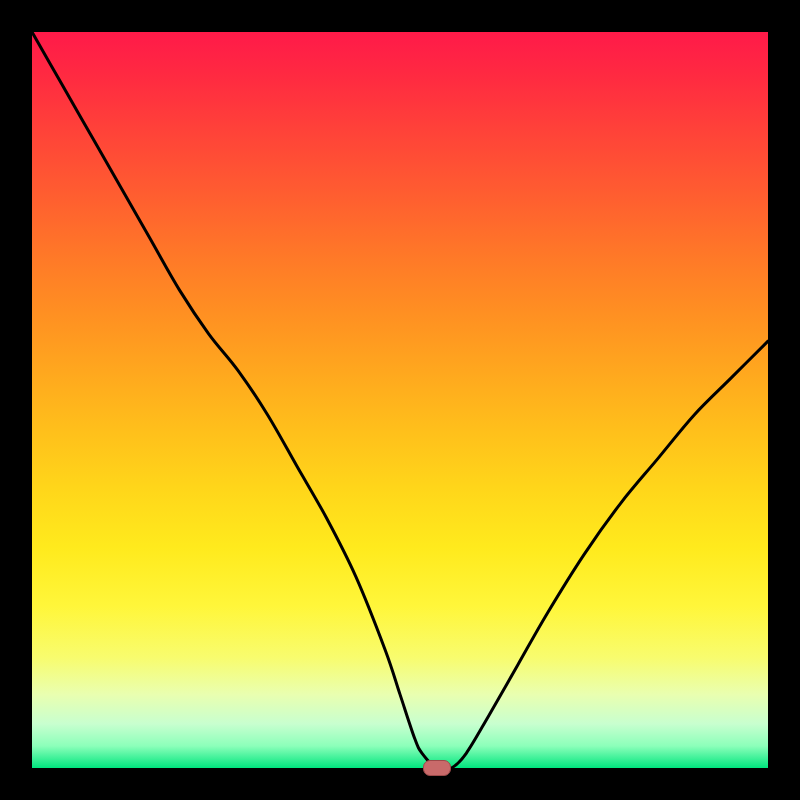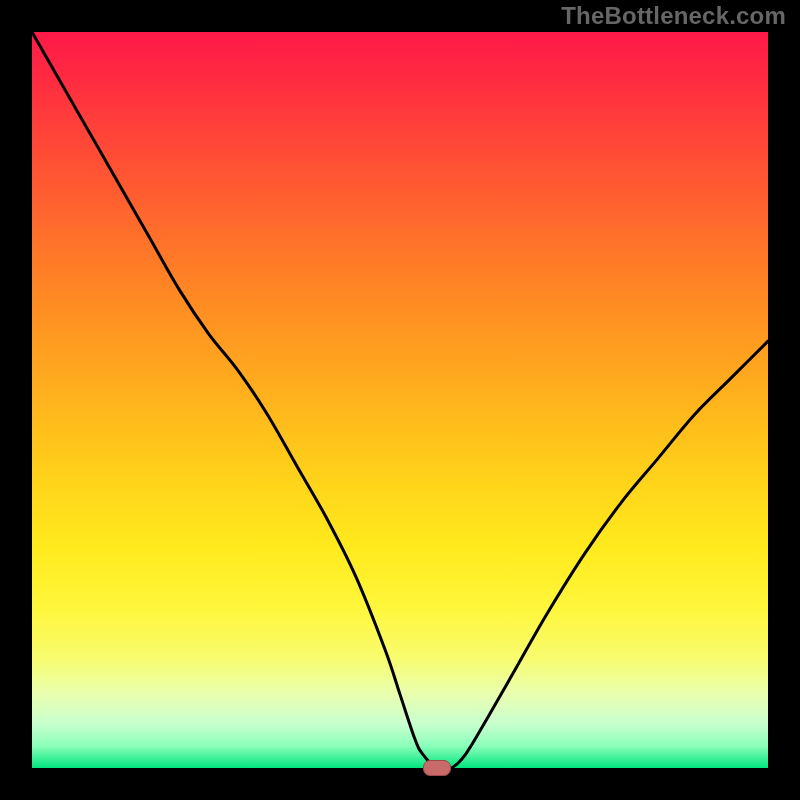--- a/index.html
+++ b/index.html
@@ -73,14 +73,13 @@
 </head>
 <body>
 
 <div class="frame">
   <div class="plot-area">
     <svg class="curve" viewBox="0 0 736 736" preserveAspectRatio="none">
       <path id="curve-path" d="M 0,0 C 4.906666666666667,8.586666666666664 19.626666666666665,34.34666666666665 29.44,51.51999999999998 C 39.25333333333334,68.69333333333331 49.06666666666667,85.86666666666663 58.88,103.03999999999996 C 68.69333333333333,120.2133333333333 78.50666666666666,137.3866666666666 88.32,154.55999999999995 C 98.13333333333333,171.7333333333333 107.94666666666667,188.9066666666667 117.76,206.08000000000004 C 127.57333333333334,223.2533333333334 137.38666666666668,241.6533333333333 147.20000000000002,257.59999999999997 C 157.01333333333335,273.5466666666666 166.82666666666665,288.2666666666667 176.64,301.76000000000005 C 186.45333333333332,315.2533333333334 196.26666666666668,325.0666666666666 206.08,338.55999999999995 C 215.89333333333335,352.0533333333333 225.70666666666668,366.77333333333337 235.52,382.72 C 245.33333333333334,398.6666666666667 255.14666666666665,417.06666666666666 264.96,434.24 C 274.7733333333333,451.41333333333336 284.5866666666667,467.36 294.40000000000003,485.76 C 304.21333333333337,504.15999999999997 314.02666666666664,522.56 323.84,544.64 C 333.6533333333333,566.72 345.91999999999996,598.6133333333333 353.28,618.24 C 360.64,637.8666666666667 363.0933333333333,647.68 368,662.4 C 372.9066666666667,677.12 379.04,696.7466666666667 382.72,706.56 C 386.40000000000003,716.3733333333332 386.40000000000003,716.3733333333333 390.08000000000004,721.28 C 393.76000000000005,726.1866666666666 399.8933333333334,733.5466666666666 404.8,736 C 409.70666666666665,738.4533333333334 414.61333333333334,738.4533333333334 419.52,736 C 424.4266666666666,733.5466666666666 428.1066666666666,729.8666666666667 434.23999999999995,721.28 C 440.3733333333333,712.6933333333333 447.7333333333333,699.2 456.32,684.48 C 464.9066666666667,669.76 475.9466666666667,650.1333333333333 485.76000000000005,632.96 C 495.5733333333334,615.7866666666667 504.15999999999997,599.84 515.1999999999999,581.44 C 526.2399999999999,563.0400000000001 539.7333333333333,540.9599999999999 552,522.56 C 564.2666666666667,504.15999999999997 576.5333333333334,486.9866666666667 588.8000000000001,471.04 C 601.0666666666667,455.09333333333336 613.3333333333334,441.6 625.6,426.88 C 637.8666666666667,412.15999999999997 650.1333333333333,396.21333333333337 662.4,382.72 C 674.6666666666666,369.2266666666667 686.9333333333333,358.1866666666666 699.1999999999999,345.91999999999996 C 711.4666666666666,333.6533333333333 729.8666666666667,315.25333333333333 736,309.12" fill="none" stroke="#000000" stroke-width="3" stroke-linecap="round" stroke-linejoin="round"></path>
     </svg>
     <div id="min-marker" class="minimum-marker" style="left: 404.8px; top: 736px; background: rgb(201, 106, 106); border-color: rgb(156, 74, 74);"></div>
   </div>
-  <div class="watermark">TheBottleneck.com</div>
 </div>
 
 </body></html>

